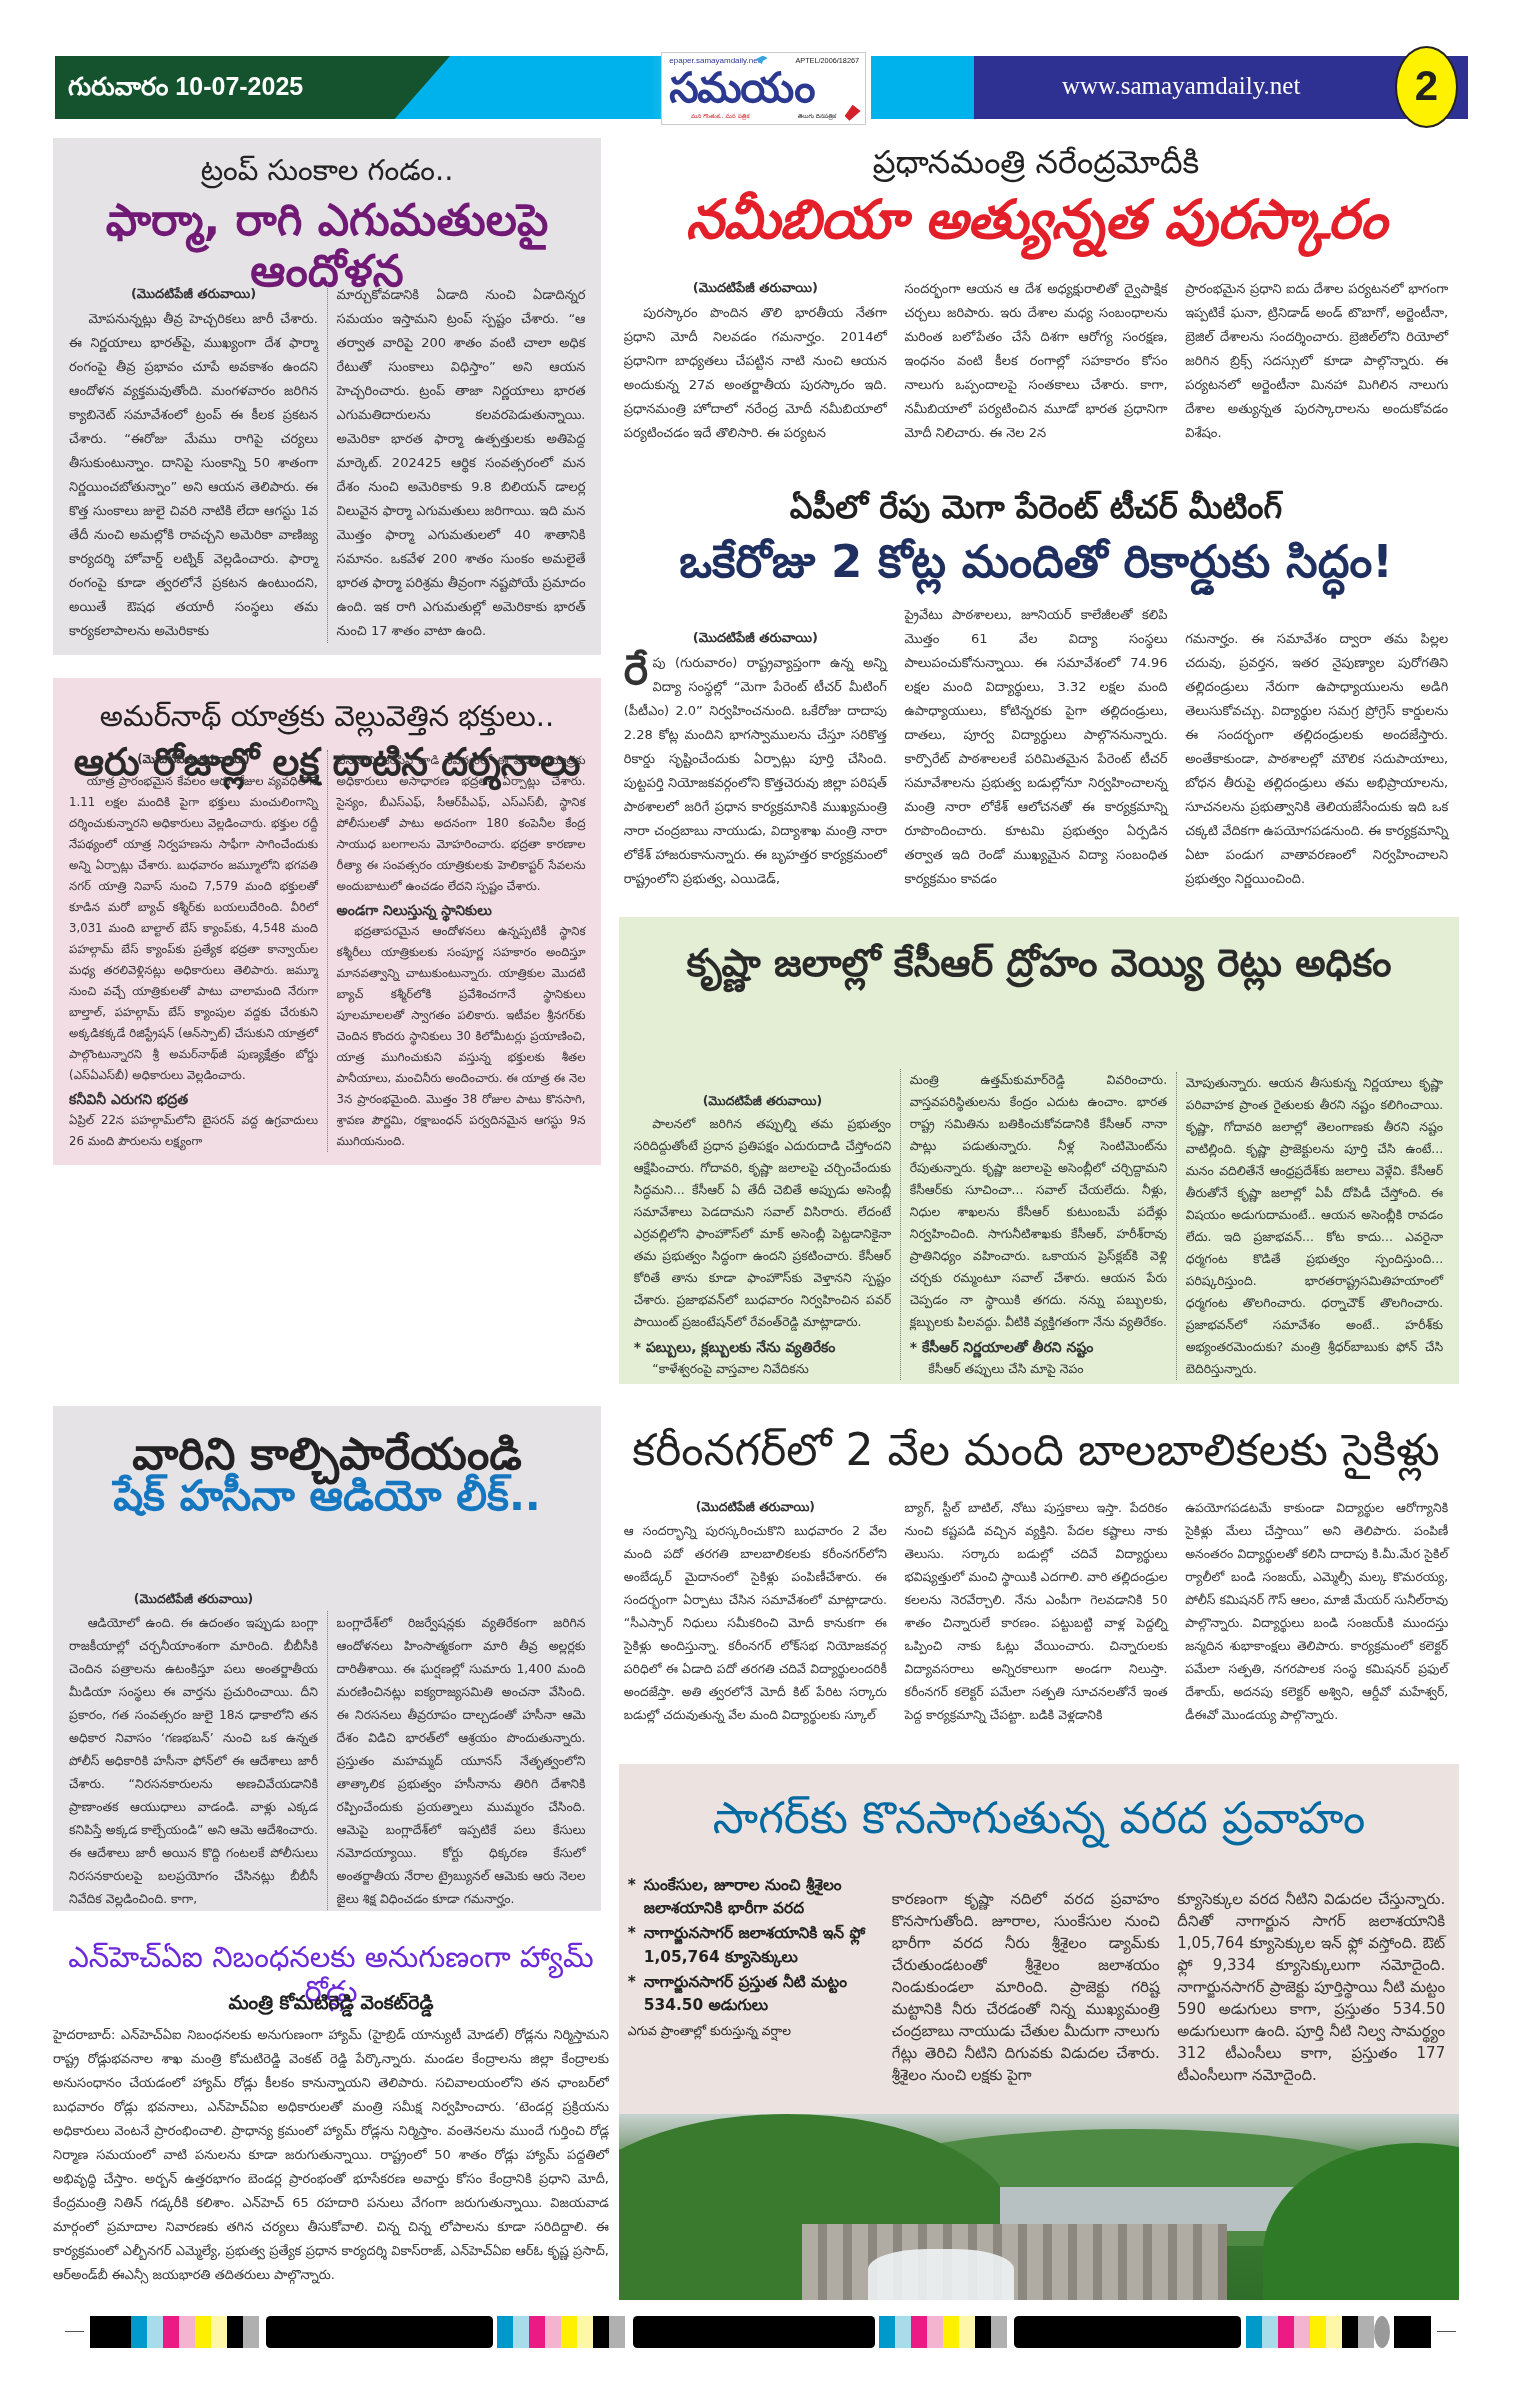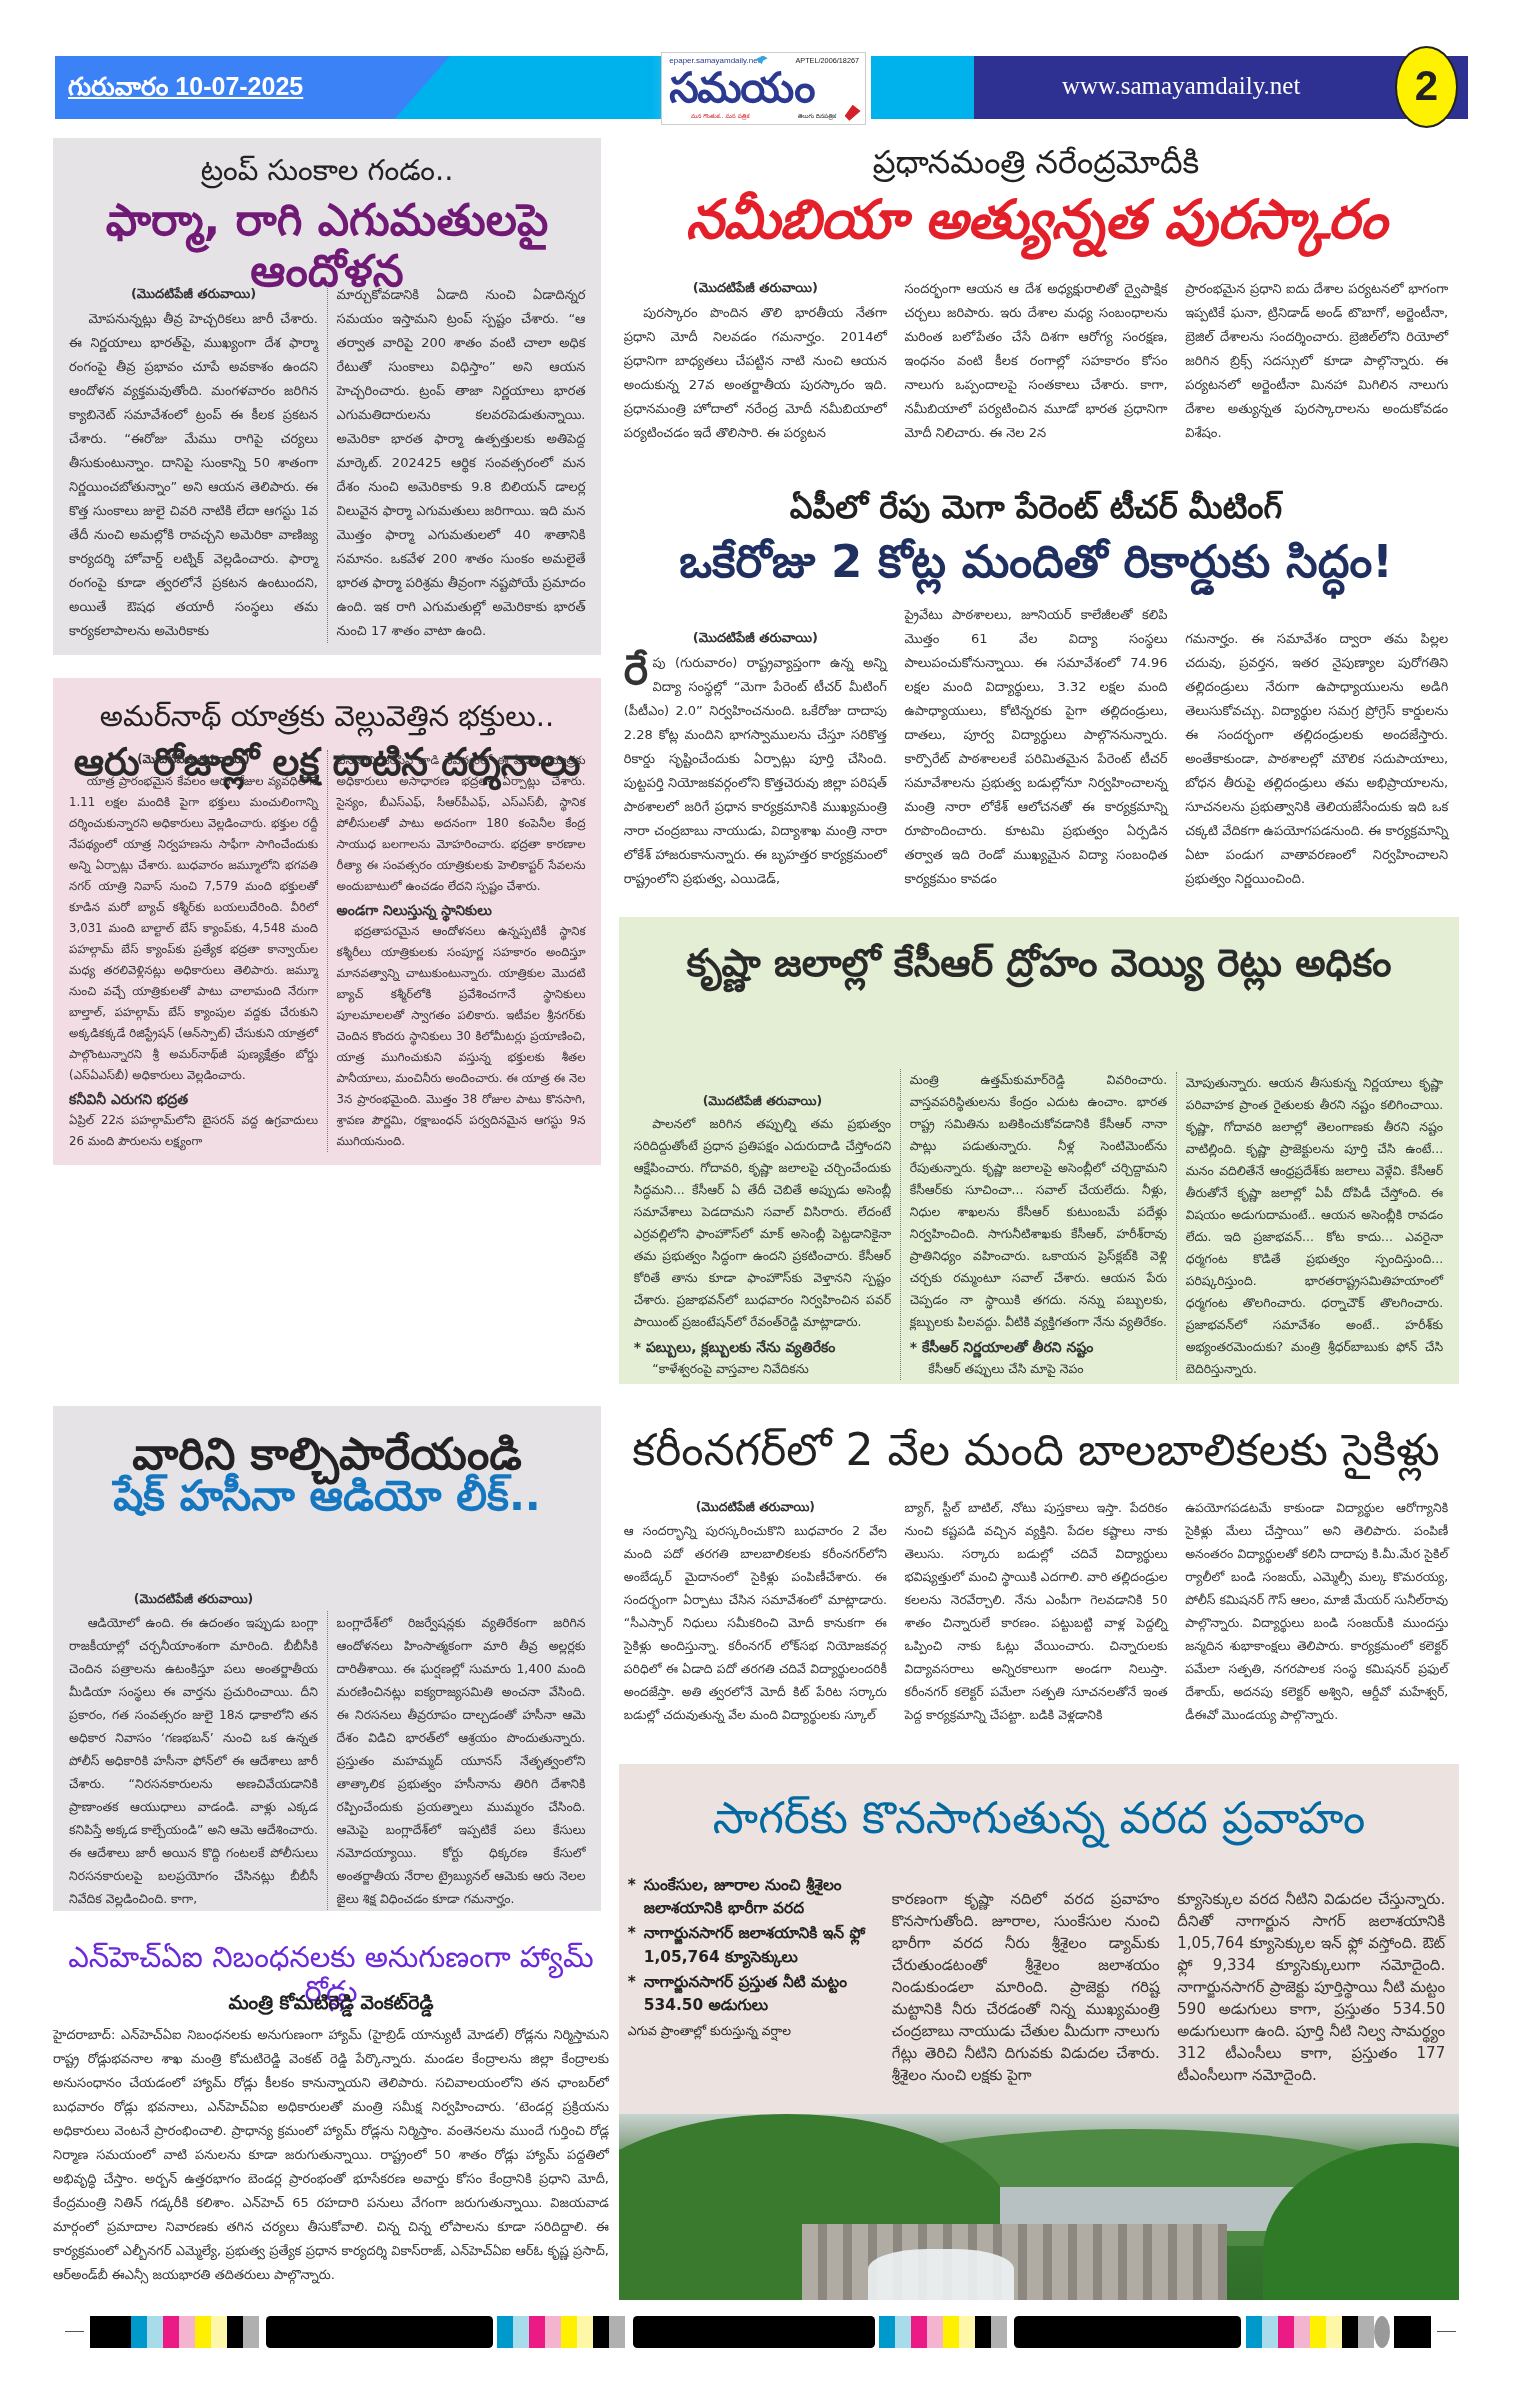--- a/index.html
+++ b/index.html
@@ -2,22 +2,22 @@
 <html style="font-size:11.7px"><head>
 <meta charset="utf-8">
 <style>
   * { box-sizing: border-box; margin: 0; padding: 0; }
   html, body { width: 1515px; height: 2401px; background: #ffffff; overflow: hidden; }
   body { font-family: "DejaVu Sans", sans-serif; color: #222; position: relative; }
 
   
   .masthead { position: absolute; left: 55px; top: 56px; width: 1413px; height: 63px; }
   .mh-date { position: absolute; left: 0; top: 0; width: 395px; height: 63px;
-             background: #3b82f6; clip-path: polygon(0 0, 100% 0, 86% 100%, 0 100%);
-             color: #fff; font: bold 25px "Liberation Sans", sans-serif; padding: 16px 13px; text-decoration: underline; }
+             background: #14532d; clip-path: polygon(0 0, 100% 0, 86% 100%, 0 100%);
+             color: #fff; font: bold 25px "Liberation Sans", sans-serif; padding: 16px 13px; }
   .mh-cyan-left { position: absolute; left: 315px; top: 0; width: 351px; height: 63px;
              background: linear-gradient(90deg, #00b2ec 0%, #00b2ec 80%, #7fd8f6 100%); z-index: 0; }
   .mh-date { z-index: 1; }
   .mh-logo { position: absolute; left: 606px; top: -4.4px; width: 205px; height: 73px; background: #fff;
              border: 0.7px solid #ccc; z-index: 2; }
   .logo-top { position: absolute; left: 7.3px; top: 2.9px; font: 8px "Liberation Sans", sans-serif; color: #2b3990; }
   .logo-reg { position: absolute; right: 5.9px; top: 2.9px; font: 7.3px "Liberation Sans", sans-serif; color: #222; }
   .logo-main { position: absolute; left: 7.3px; top: 10.2px; font: bold 42px "DejaVu Sans", sans-serif;
                color: #2b3990; letter-spacing: -1.5px; }
   .logo-tag { position: absolute; left: 29px; bottom: 2.9px; font: 5.9px "DejaVu Sans", sans-serif; color: #d42028; }

